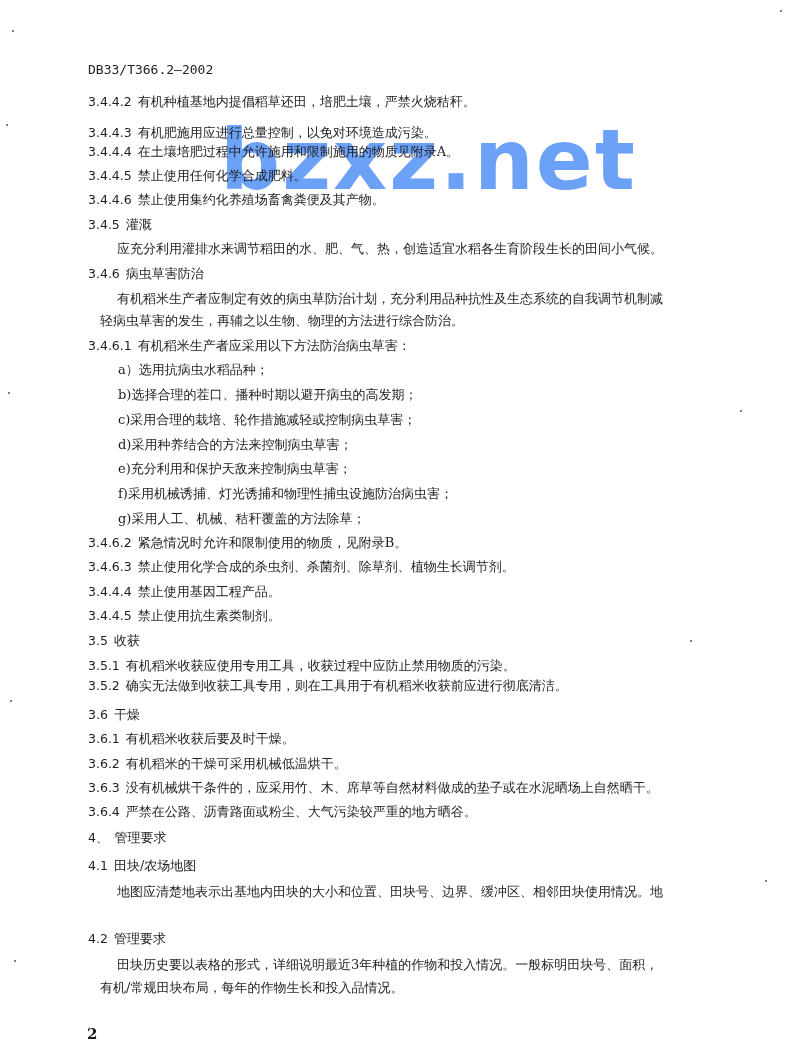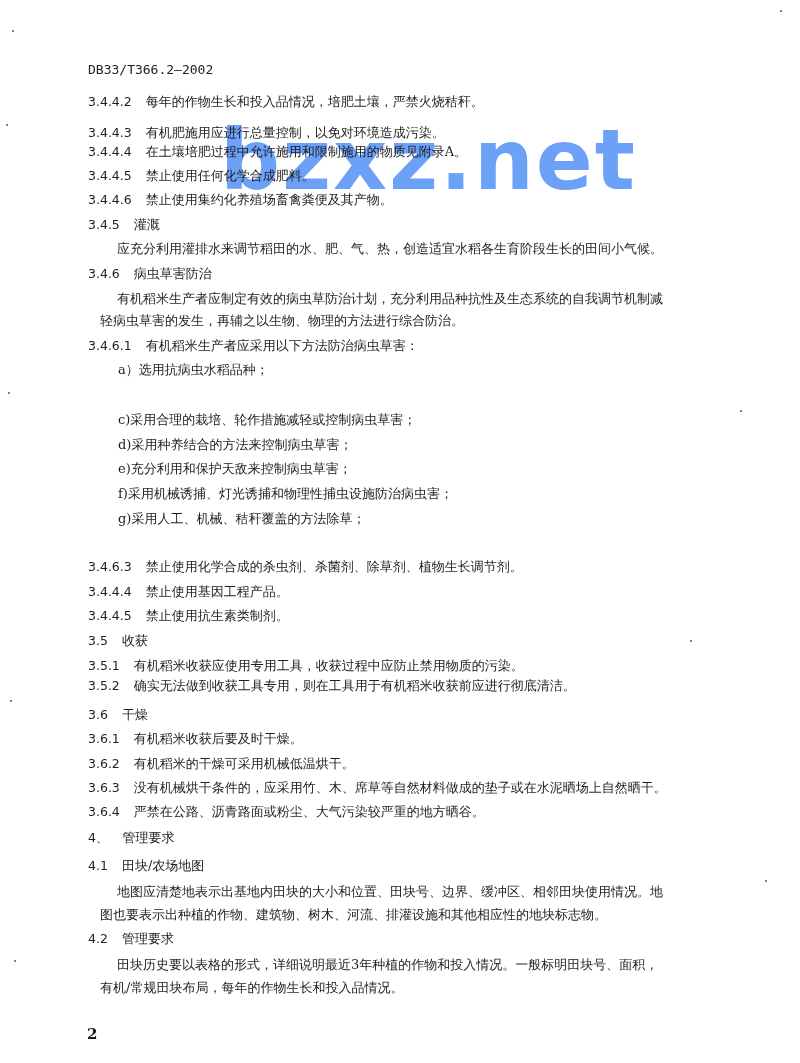--- a/index.html
+++ b/index.html
@@ -8,73 +8,74 @@
       font-family: "DejaVu Serif", "Liberation Serif", serif; color: #1a1a1a;
     }
     .page { position: absolute; left: 0; top: 0; width: 800px; height: 1063px; }
     .header-code {
       position: absolute; left: 88px; top: 62px; font-family: "DejaVu Sans Mono", "Liberation Mono", monospace;
       font-size: 13px; letter-spacing: 0px; color: #222;
     }
     .line {
       position: absolute; left: 88px; font-size: 13px; line-height: 18px; white-space: nowrap; color: #1e1e1e;
     }
-    .num { font-family: "DejaVu Sans", "Liberation Sans", sans-serif; font-size: 12.5px; margin-right: 14px; }
+    .num { font-family: "DejaVu Sans", "Liberation Sans", sans-serif; font-size: 12.5px; margin-right: 6px; }
     .indent1 { left: 117px; }
     .item { left: 118px; }
     .cont { left: 100px; }
     .pageno { position: absolute; left: 87px; top: 1025px; font-size: 15px; font-weight: bold; font-family: "DejaVu Serif", serif; }
     .watermark {
       position: absolute; left: 220px; top: 118px; font-family: "DejaVu Sans", "Liberation Sans", sans-serif;
       font-weight: bold; font-size: 84px; color: #3b82f6; letter-spacing: 2px; opacity: 0.75; z-index: 0; line-height: 1;
     }
     .content { position: absolute; left: 0; top: 0; width: 800px; height: 1063px; z-index: 1; }
     .speck { position: absolute; width: 2px; height: 2px; background: #555; border-radius: 1px; }
   </style>
 </head>
 <body>
 
 <div class="page">
   <div class="watermark">bzxz.net</div>
 
   <div class="content">
     <div class="header-code">DB33/T366.2—2002</div>
 
-    <div class="line" style="top:93px"><span class="num">3.4.4.2</span><span>每年的作物生长和投入品情况，培肥土壤，严禁火烧秸秆。</span></div>
+    <div class="line" style="top:93px"><span class="num">3.4.4.2</span><span>有机种植基地内提倡稻草还田，培肥土壤，严禁火烧秸秆。</span></div>
     <div class="line" style="top:124px"><span class="num">3.4.4.3</span><span>有机肥施用应进行总量控制，以免对环境造成污染。</span></div>
     <div class="line" style="top:143px"><span class="num">3.4.4.4</span><span>在土壤培肥过程中允许施用和限制施用的物质见附录A。</span></div>
     <div class="line" style="top:167px"><span class="num">3.4.4.5</span><span>禁止使用任何化学合成肥料。</span></div>
     <div class="line" style="top:191px"><span class="num">3.4.4.6</span><span>禁止使用集约化养殖场畜禽粪便及其产物。</span></div>
     <div class="line" style="top:216px"><span class="num">3.4.5</span><span>灌溉</span></div>
     <div class="line indent1" style="top:240px"><span>应充分利用灌排水来调节稻田的水、肥、气、热，创造适宜水稻各生育阶段生长的田间小气候。</span></div>
     <div class="line" style="top:265px"><span class="num">3.4.6</span><span>病虫草害防治</span></div>
     <div class="line indent1" style="top:290px"><span>有机稻米生产者应制定有效的病虫草防治计划，充分利用品种抗性及生态系统的自我调节机制减</span></div>
     <div class="line cont" style="top:312px"><span>轻病虫草害的发生，再辅之以生物、物理的方法进行综合防治。</span></div>
     <div class="line" style="top:337px"><span class="num">3.4.6.1</span><span>有机稻米生产者应采用以下方法防治病虫草害：</span></div>
     <div class="line item" style="top:361px"><span>a）选用抗病虫水稻品种；</span></div>
+    <div class="line item" style="top:386px"><span>b)选择合理的茬口、播种时期以避开病虫的高发期；</span></div>
     <div class="line item" style="top:411px"><span>c)采用合理的栽培、轮作措施减轻或控制病虫草害；</span></div>
     <div class="line item" style="top:436px"><span>d)采用种养结合的方法来控制病虫草害；</span></div>
     <div class="line item" style="top:460px"><span>e)充分利用和保护天敌来控制病虫草害；</span></div>
     <div class="line item" style="top:485px"><span>f)采用机械诱捕、灯光诱捕和物理性捕虫设施防治病虫害；</span></div>
     <div class="line item" style="top:510px"><span>g)采用人工、机械、秸秆覆盖的方法除草；</span></div>
+    <div class="line" style="top:534px"><span class="num">3.4.6.2</span><span>紧急情况时允许和限制使用的物质，见附录B。</span></div>
     <div class="line" style="top:558px"><span class="num">3.4.6.3</span><span>禁止使用化学合成的杀虫剂、杀菌剂、除草剂、植物生长调节剂。</span></div>
     <div class="line" style="top:583px"><span class="num">3.4.4.4</span><span>禁止使用基因工程产品。</span></div>
     <div class="line" style="top:607px"><span class="num">3.4.4.5</span><span>禁止使用抗生素类制剂。</span></div>
     <div class="line" style="top:632px"><span class="num">3.5</span><span>收获</span></div>
     <div class="line" style="top:657px"><span class="num">3.5.1</span><span>有机稻米收获应使用专用工具，收获过程中应防止禁用物质的污染。</span></div>
     <div class="line" style="top:677px"><span class="num">3.5.2</span><span>确实无法做到收获工具专用，则在工具用于有机稻米收获前应进行彻底清洁。</span></div>
     <div class="line" style="top:706px"><span class="num">3.6</span><span>干燥</span></div>
     <div class="line" style="top:730px"><span class="num">3.6.1</span><span>有机稻米收获后要及时干燥。</span></div>
     <div class="line" style="top:755px"><span class="num">3.6.2</span><span>有机稻米的干燥可采用机械低温烘干。</span></div>
     <div class="line" style="top:779px"><span class="num">3.6.3</span><span>没有机械烘干条件的，应采用竹、木、席草等自然材料做成的垫子或在水泥晒场上自然晒干。</span></div>
     <div class="line" style="top:803px"><span class="num">3.6.4</span><span>严禁在公路、沥青路面或粉尘、大气污染较严重的地方晒谷。</span></div>
     <div class="line" style="top:829px"><span class="num">4、</span><span>管理要求</span></div>
     <div class="line" style="top:857px"><span class="num">4.1</span><span>田块/农场地图</span></div>
     <div class="line indent1" style="top:883px"><span>地图应清楚地表示出基地内田块的大小和位置、田块号、边界、缓冲区、相邻田块使用情况。地</span></div>
-    <div class="line cont" style="top:906px"><span>图也要表示出种植的作物、建筑物、树木、河流、排灌设施和其他相应性的地块标志物。</span></div>
     <div class="line" style="top:930px"><span class="num">4.2</span><span>管理要求</span></div>
     <div class="line indent1" style="top:956px"><span>田块历史要以表格的形式，详细说明最近3年种植的作物和投入情况。一般标明田块号、面积，</span></div>
     <div class="line cont" style="top:979px"><span>有机/常规田块布局，每年的作物生长和投入品情况。</span></div>
 
     <div class="pageno">2</div>
 
     <div class="speck" style="left:12px;top:30px"></div>
     <div class="speck" style="left:6px;top:124px"></div>
     <div class="speck" style="left:8px;top:392px"></div>
     <div class="speck" style="left:10px;top:700px"></div>

